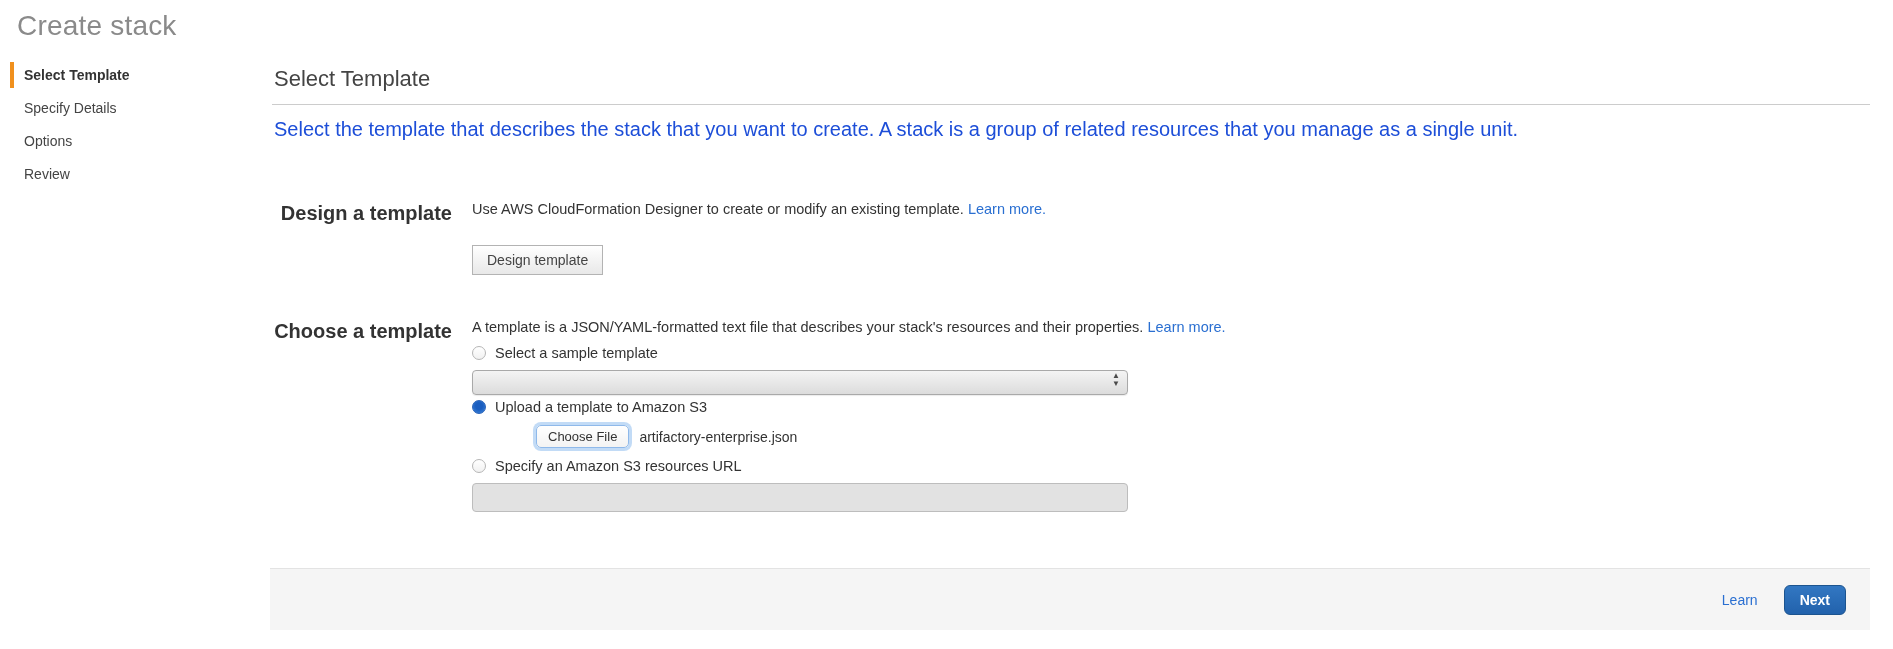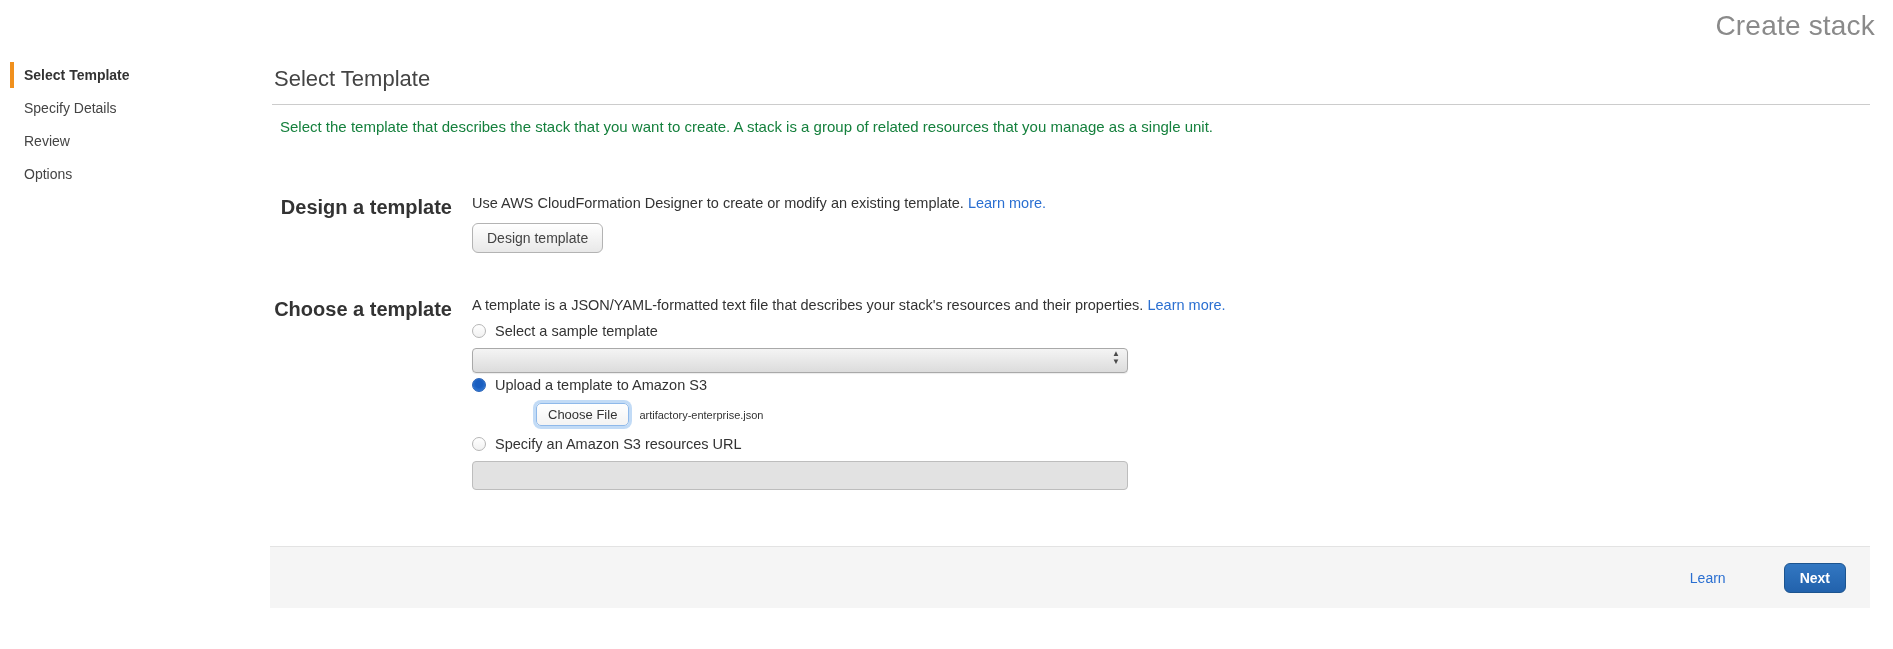--- a/index.html
+++ b/index.html
@@ -16,21 +16,20 @@
     background: #fff;
     overflow: hidden;
   }
   
   .page-title {
     padding: 10px 18px 14px 17px;
     font-size: 28px;
     font-weight: 400;
     color: #8a8a8a;
     letter-spacing: 0.2px;
-    text-align: right;
   }
   
   .layout { display: flex; align-items: flex-start; }
   .sidebar {
     width: 272px;
     flex: 0 0 272px;
     padding: 6px 0 0 10px;
   }
   .sidebar-item {
     padding: 5px 0 5px 10px;
@@ -54,21 +53,21 @@
     font-size: 22px;
     font-weight: 400;
     color: #444;
     margin: 8px 0 12px 2px;
   }
   .main hr {
     border: none;
     border-top: 1px solid #cccccc;
     margin: 0 0 13px 0;
   }
-  .intro { font-size: 15px; color: #15803d; margin-left: 8px; }
+  .intro { font-size: 20px; color: #1d4ed8; margin-left: 2px; }
 
   
   .form-area { margin-top: 60px; }
   .form-row {
     display: grid;
     grid-template-columns: 180px 1fr;
     column-gap: 20px;
     margin-bottom: 44px;
   }
   .form-label {
@@ -78,27 +77,27 @@
     padding-top: 1px;
     font-size: 20px;
   }
   .form-content { font-size: 14.5px; color: #333; }
   .row-desc { margin-bottom: 10px; }
   a.link { color: #2a6fd1; text-decoration: none; cursor: pointer; }
 
   
   .btn-default {
     display: inline-block;
-    margin-top: 2px;
+    margin-top: 18px;
     padding: 6px 14px;
     font-size: 14px;
     color: #444;
     background: linear-gradient(#ffffff, #e8e8e8);
     border: 1px solid #b3b3b3;
-    border-radius: 6px;
+    border-radius: 0;
     cursor: pointer;
     font-family: inherit;
   }
   
   .radio-row {
     display: flex;
     align-items: center;
     margin-top: 4px;
     margin-bottom: 9px;
     cursor: pointer;
@@ -152,21 +151,21 @@
     font-size: 13px;
     color: #333;
     background: linear-gradient(#ffffff, #f3f3f3);
     border: 1px solid #8fb9ea;
     border-radius: 5px;
     box-shadow: 0 0 0 3px rgba(120,175,235,0.45);
     cursor: pointer;
     font-family: inherit;
     margin-right: 10px;
   }
-  .file-name { color: #333; font-size: 11px; }
+  .file-name { color: #333; font-size: 14px; }
 
   
   .url-input {
     display: block;
     width: 656px;
     height: 29px;
     margin-top: 8px;
     background: #e2e2e2;
     border: 1px solid #bdbdbd;
     border-radius: 4px;
@@ -199,37 +198,36 @@
     min-width: 58px;
     padding: 6px 15px;
     font-size: 14px;
     font-weight: bold;
     color: #ffffff;
     background: linear-gradient(#3277c2, #2262ac);
     border: 1px solid #1c548f;
     border-radius: 6px;
     cursor: pointer;
     font-family: inherit;
-    margin-left: 32px;
   }
 </style>
 </head>
 <body>
 
 <div class="page">
 
   <div class="page-title">Create stack</div>
 
   <div class="layout">
 
     <div class="sidebar">
       <div class="sidebar-item active"><span>Select Template</span></div>
       <div class="sidebar-item"><span>Specify Details</span></div>
+      <div class="sidebar-item"><span>Options</span></div>
       <div class="sidebar-item"><span>Review</span></div>
-      <div class="sidebar-item"><span>Options</span></div>
     </div>
 
     <div class="main">
       <h2>Select Template</h2>
       <hr>
       <div class="intro">Select the template that describes the stack that you want to create. A stack is a group of related resources that you manage as a single unit.</div>
 
       <div class="form-area">
 
         <div class="form-row">

